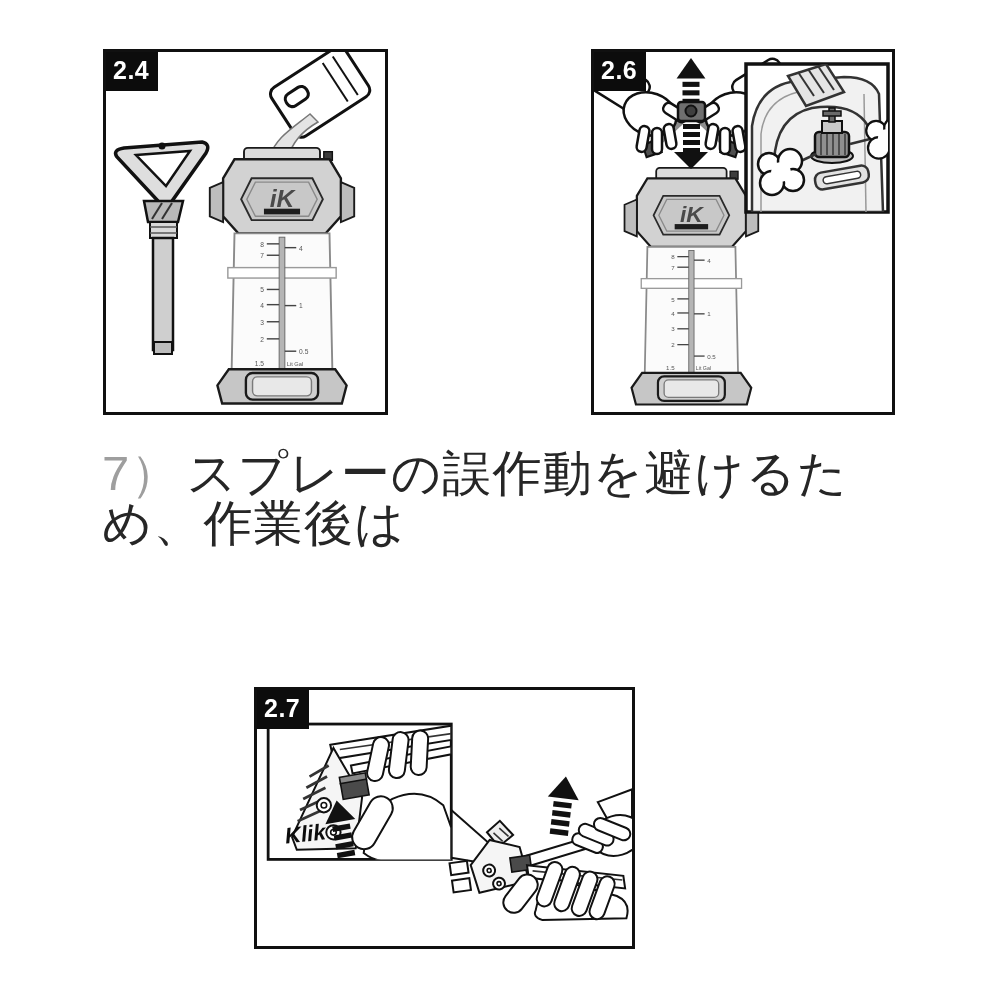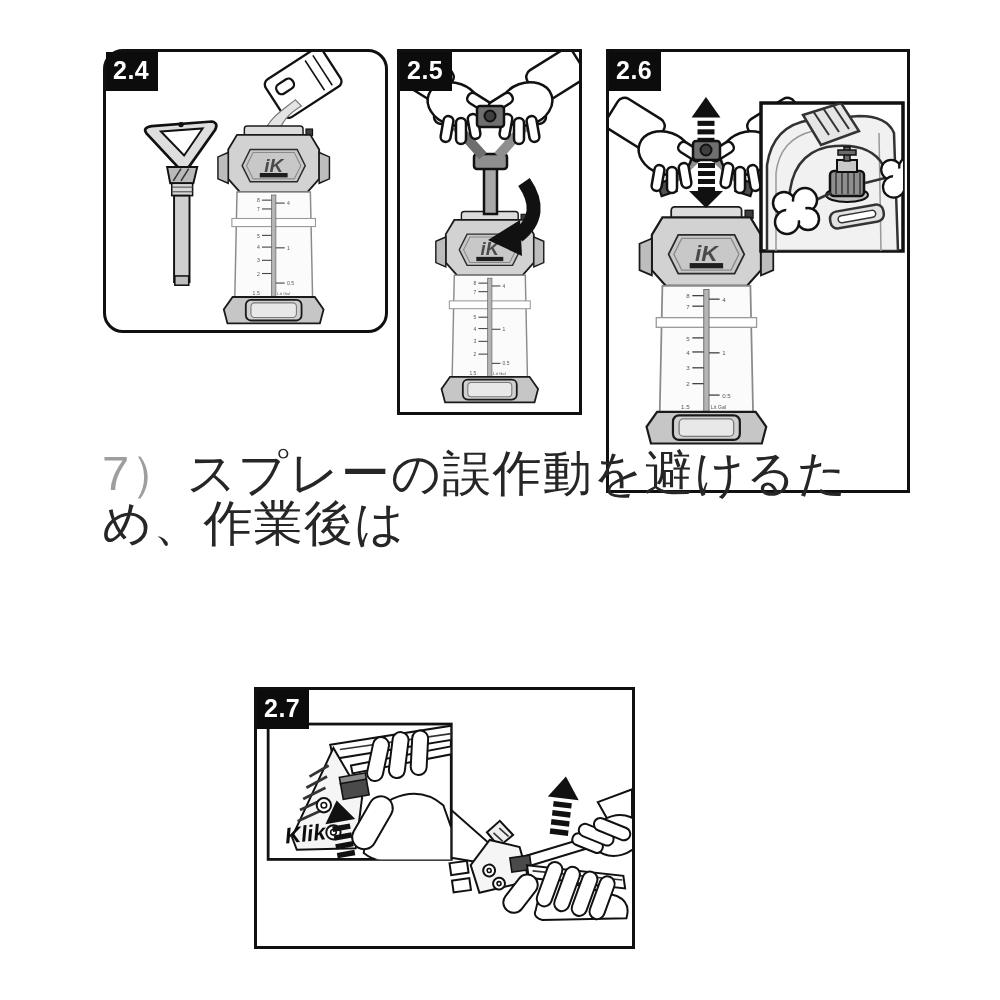--- a/index.html
+++ b/index.html
@@ -1,21 +1,21 @@
 <!DOCTYPE html>
 <html><head>
 <meta charset="utf-8">
 <style>
   html,body{margin:0;padding:0;background:#fff;}
   .canvas{position:relative;width:1000px;height:1000px;background:#ffffff;
           font-family:"Liberation Sans",sans-serif;overflow:hidden;}
   .panel{position:absolute;border:3px solid #101010;background:#fff;box-sizing:border-box;}
-  #p24{left:103px;top:49px;width:285px;height:284px;border-radius:20px;}
+  #p24{left:103px;top:49px;width:285px;height:366px;}
   #p25{left:397px;top:49px;width:185px;height:366px;}
-  #p26{left:606px;top:49px;width:304px;height:444px;}
+  #p26{left:591px;top:49px;width:304px;height:366px;}
   #p27{left:254px;top:687px;width:381px;height:262px;}
   .panel svg{position:absolute;left:0;top:0;width:100%;height:100%;display:block;}
   .plabel{position:absolute;top:0;left:0;background:#0c0c0c;color:#ffffff;font-weight:bold;
           font-size:25px;line-height:1;padding:6px 9px 8px 7px;z-index:3;letter-spacing:0.5px;}
   .instr{position:absolute;left:102px;top:448px;width:808px;font-size:49px;line-height:50px;
          letter-spacing:1.2px;color:#262626;}
   .instr .num{color:#9e9e9e;margin-right:6px;}
   svg text{font-family:"Liberation Sans",sans-serif;}
 </style>
 </head>
@@ -121,44 +121,20 @@
           <rect x="-32" y="-17" width="24" height="14" rx="6"></rect>
           <line x1="20" y1="-24" x2="20" y2="22" stroke-width="2"></line>
           <line x1="32" y1="-24" x2="32" y2="22" stroke-width="2"></line>
         </g>
         <path d="M204,62 C184,78 170,86 164,104 L182,106 C186,90 198,78 212,70 Z" fill="#e4e4e4" stroke="#777" stroke-width="1.5"></path>
       </g>
       <use href="#tank" transform="translate(100,94) scale(0.95)"></use>
     </svg>
   </div>
 
-  <div class="panel" id="p25">
-    <div class="plabel">2.5</div>
-    <svg viewBox="0 0 179 360">
-      <use href="#tank" transform="translate(33,158) scale(0.71)"></use>
-      <g>
-        <rect x="84" y="112" width="13" height="50" fill="#a8a8a8" stroke="#111" stroke-width="2.5"></rect>
-        <rect x="74" y="102" width="33" height="15" rx="3" fill="#8e8e8e" stroke="#111" stroke-width="2.5"></rect>
-        <line x1="83" y1="104" x2="56" y2="74" stroke="#8e8e8e" stroke-width="10"></line>
-        <line x1="83" y1="104" x2="56" y2="74" stroke="#111" stroke-width="10" fill="none" opacity="0.25"></line>
-        <line x1="98" y1="104" x2="125" y2="74" stroke="#8e8e8e" stroke-width="10"></line>
-        <rect x="34" y="58" width="112" height="14" rx="7" fill="#e8e8e8" stroke="#111" stroke-width="2.5"></rect>
-      </g>
-      <use href="#glove" transform="translate(2,6)"></use>
-      <use href="#glove" transform="translate(178,6) scale(-1,1)"></use>
-      <g>
-        <rect x="77" y="54" width="27" height="21" rx="3" fill="#6f6f6f" stroke="#111" stroke-width="2.5"></rect>
-        <circle cx="90" cy="64" r="5.5" fill="#3f3f3f" stroke="#111" stroke-width="2"></circle>
-      </g>
-      <g>
-        <path d="M124,130 Q146,162 118,184" fill="none" stroke="#111" stroke-width="14"></path>
-        <polygon points="88,188 120,168 122,204" fill="#111"></polygon>
-      </g>
-    </svg>
-  </div>
 
   <div class="panel" id="p26">
     <div class="plabel">2.6</div>
     <svg viewBox="0 0 298 360">
       <use href="#tank" transform="translate(27,114) scale(0.88)"></use>
       <use href="#uparrow" transform="translate(97,6) scale(0.85)"></use>
       <g>
         <line x1="86" y1="68" x2="58" y2="94" stroke="#8e8e8e" stroke-width="10"></line>
         <line x1="108" y1="68" x2="136" y2="94" stroke="#8e8e8e" stroke-width="10"></line>
         <rect x="50" y="90" width="16" height="13" fill="#4f4f4f" stroke="#111" stroke-width="2" transform="rotate(-18 58 96)"></rect>

